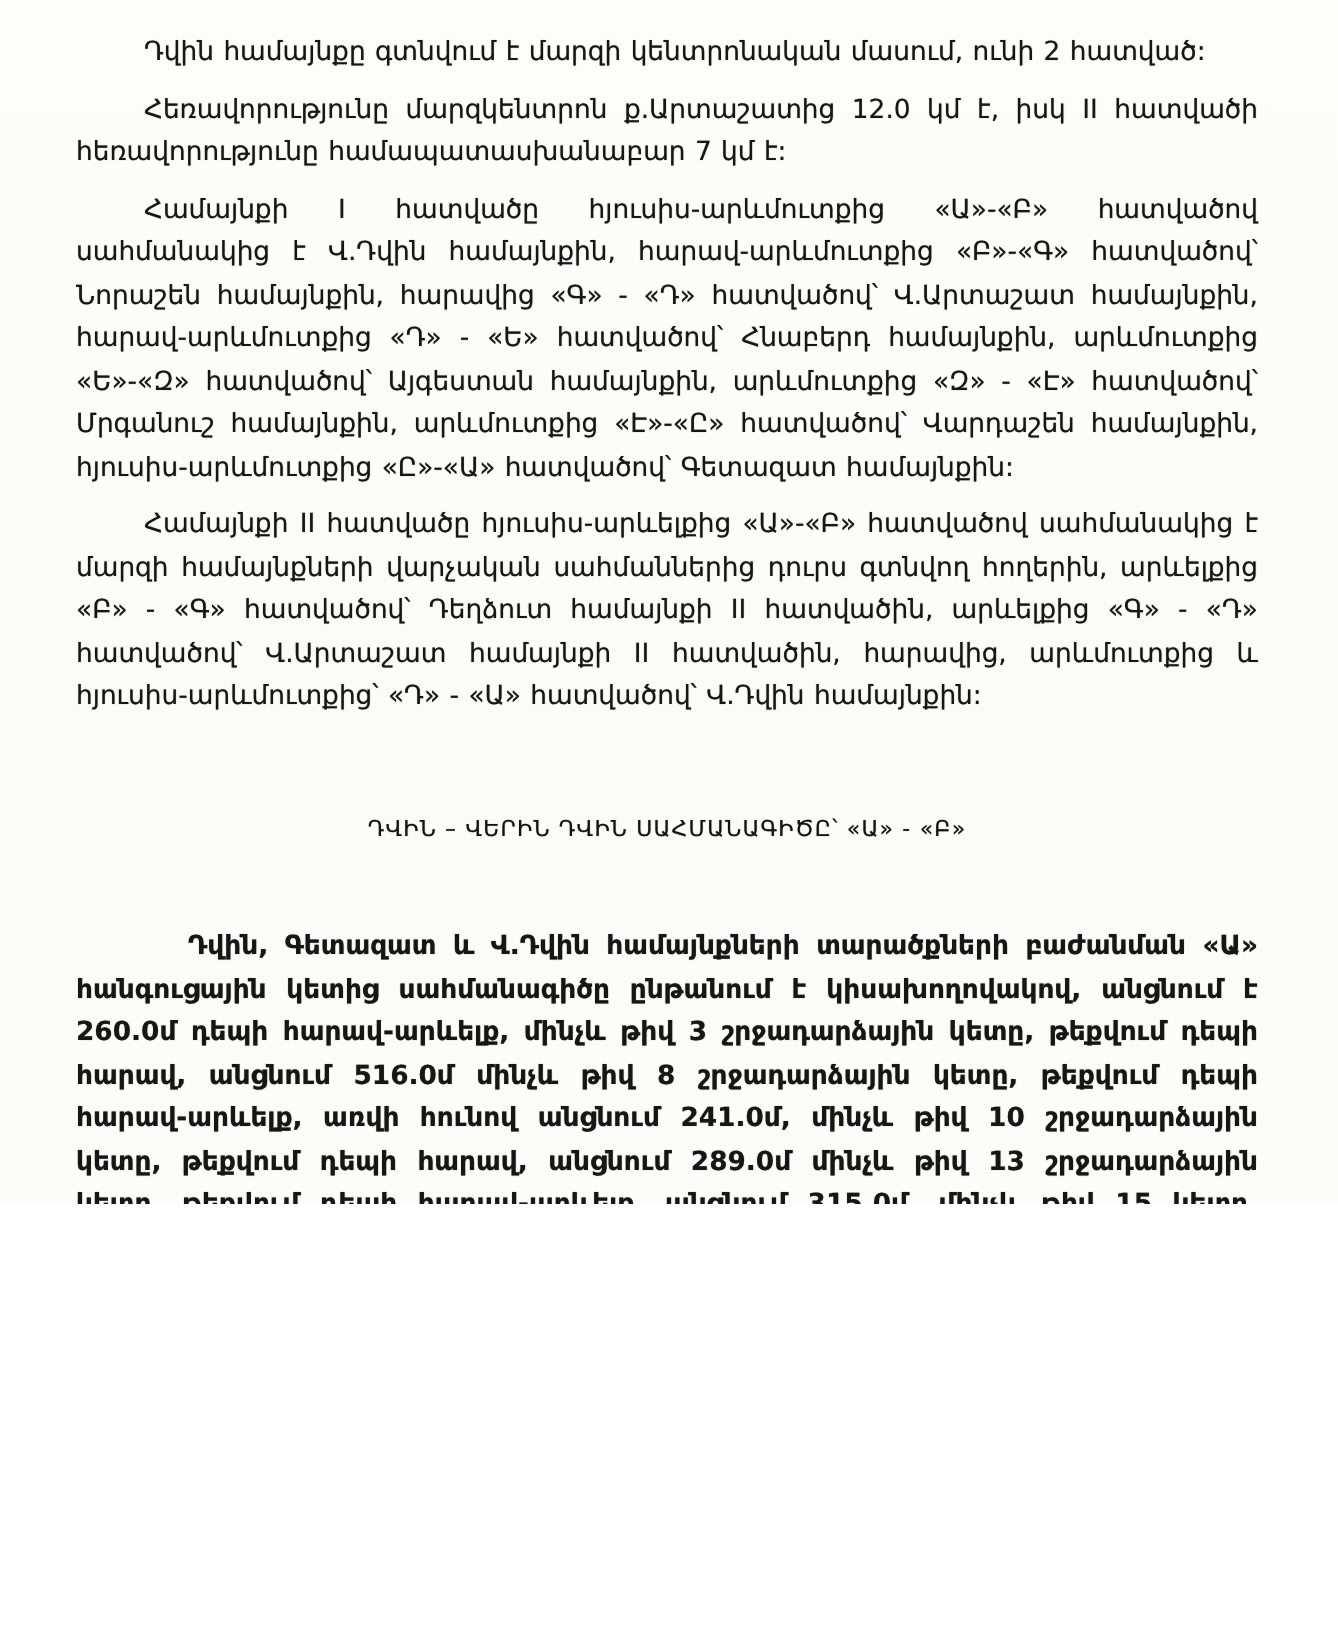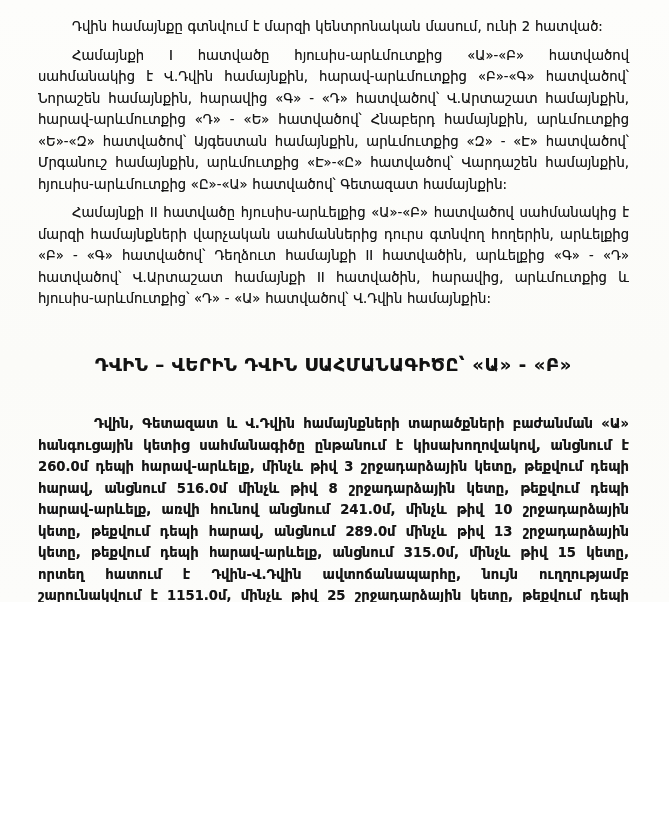--- a/index.html
+++ b/index.html
@@ -31,36 +31,37 @@
     .para.indent {
       text-indent: 34px;
     }
     .para.indent-lg {
       text-indent: 56px;
       font-weight: bold;
     }
     .section-title {
       margin: 44px 0 38px 0;
       text-align: center;
-      font-size: 18px;
-      font-weight: bold;
+      font-size: 11px;
+      font-weight: normal;
       letter-spacing: 0.6px;
       color: #121212;
     }
     .closing {
       margin-top: 4px;
     }
   </style>
 </head>
 <body>
 
 <div class="scan-page">
 
   <p class="para indent">Դվին համայնքը գտնվում է մարզի կենտրոնական մասում, ունի 2 հատված:</p>
 
+  <p class="para indent">Հեռավորությունը մարզկենտրոն ք.Արտաշատից 12.0 կմ է, իսկ II հատվածի հեռավորությունը համապատասխանաբար 7 կմ է:</p>
 
   <p class="para indent">Համայնքի I հատվածը հյուսիս-արևմուտքից «Ա»-«Բ» հատվածով սահմանակից է Վ.Դվին համայնքին, հարավ-արևմուտքից «Բ»-«Գ» հատվածով՝ Նորաշեն համայնքին, հարավից «Գ» - «Դ» հատվածով՝ Վ.Արտաշատ համայնքին, հարավ-արևմուտքից «Դ» - «Ե» հատվածով՝ Հնաբերդ համայնքին, արևմուտքից «Ե»-«Զ» հատվածով՝ Այգեստան համայնքին, արևմուտքից «Զ» - «Է» հատվածով՝ Մրգանուշ համայնքին, արևմուտքից «Է»-«Ը» հատվածով՝ Վարդաշեն համայնքին, հյուսիս-արևմուտքից «Ը»-«Ա» հատվածով՝ Գետազատ համայնքին:</p>
 
   <p class="para indent">Համայնքի II հատվածը հյուսիս-արևելքից «Ա»-«Բ» հատվածով սահմանակից է մարզի համայնքների վարչական սահմաններից դուրս գտնվող հողերին, արևելքից «Բ» - «Գ» հատվածով՝ Դեղձուտ համայնքի II հատվածին, արևելքից «Գ» - «Դ» հատվածով՝ Վ.Արտաշատ համայնքի II հատվածին, հարավից, արևմուտքից և հյուսիս-արևմուտքից՝ «Դ» - «Ա» հատվածով՝ Վ.Դվին համայնքին:</p>
 
   <h2 class="section-title">ԴՎԻՆ – ՎԵՐԻՆ ԴՎԻՆ ՍԱՀՄԱՆԱԳԻԾԸ՝ «Ա» - «Բ»</h2>
 
   <p class="para indent-lg">Դվին, Գետազատ և Վ.Դվին համայնքների տարածքների բաժանման «Ա» հանգուցային կետից սահմանագիծը ընթանում է կիսախողովակով, անցնում է 260.0մ դեպի հարավ-արևելք, մինչև թիվ 3 շրջադարձային կետը, թեքվում դեպի հարավ, անցնում 516.0մ մինչև թիվ 8 շրջադարձային կետը, թեքվում դեպի հարավ-արևելք, առվի հունով անցնում 241.0մ, մինչև թիվ 10 շրջադարձային կետը, թեքվում դեպի հարավ, անցնում 289.0մ մինչև թիվ 13 շրջադարձային կետը, թեքվում դեպի հարավ-արևելք, անցնում 315.0մ, մինչև թիվ 15 կետը, որտեղ հատում է Դվին-Վ.Դվին ավտոճանապարհը, նույն ուղղությամբ շարունակվում է 1151.0մ, մինչև թիվ 25 շրջադարձային կետը, թեքվում դեպի հարավ-արևելք, անցնում 276.0մ, մինչև թիվ 26 շրջադարձային կետը, թեքվում դեպի հարավ, անցնում 71.0մ միանում է Դվին, Նորաշեն և Վ.Դվին համայնքների տարածքների բաժանման «Բ» հանգուցային կետին:</p>
 
   <p class="para indent closing">«Ա» - «Բ» սահմանագծի ընդհանուր երկարությունը 3121.0մ է:</p>

